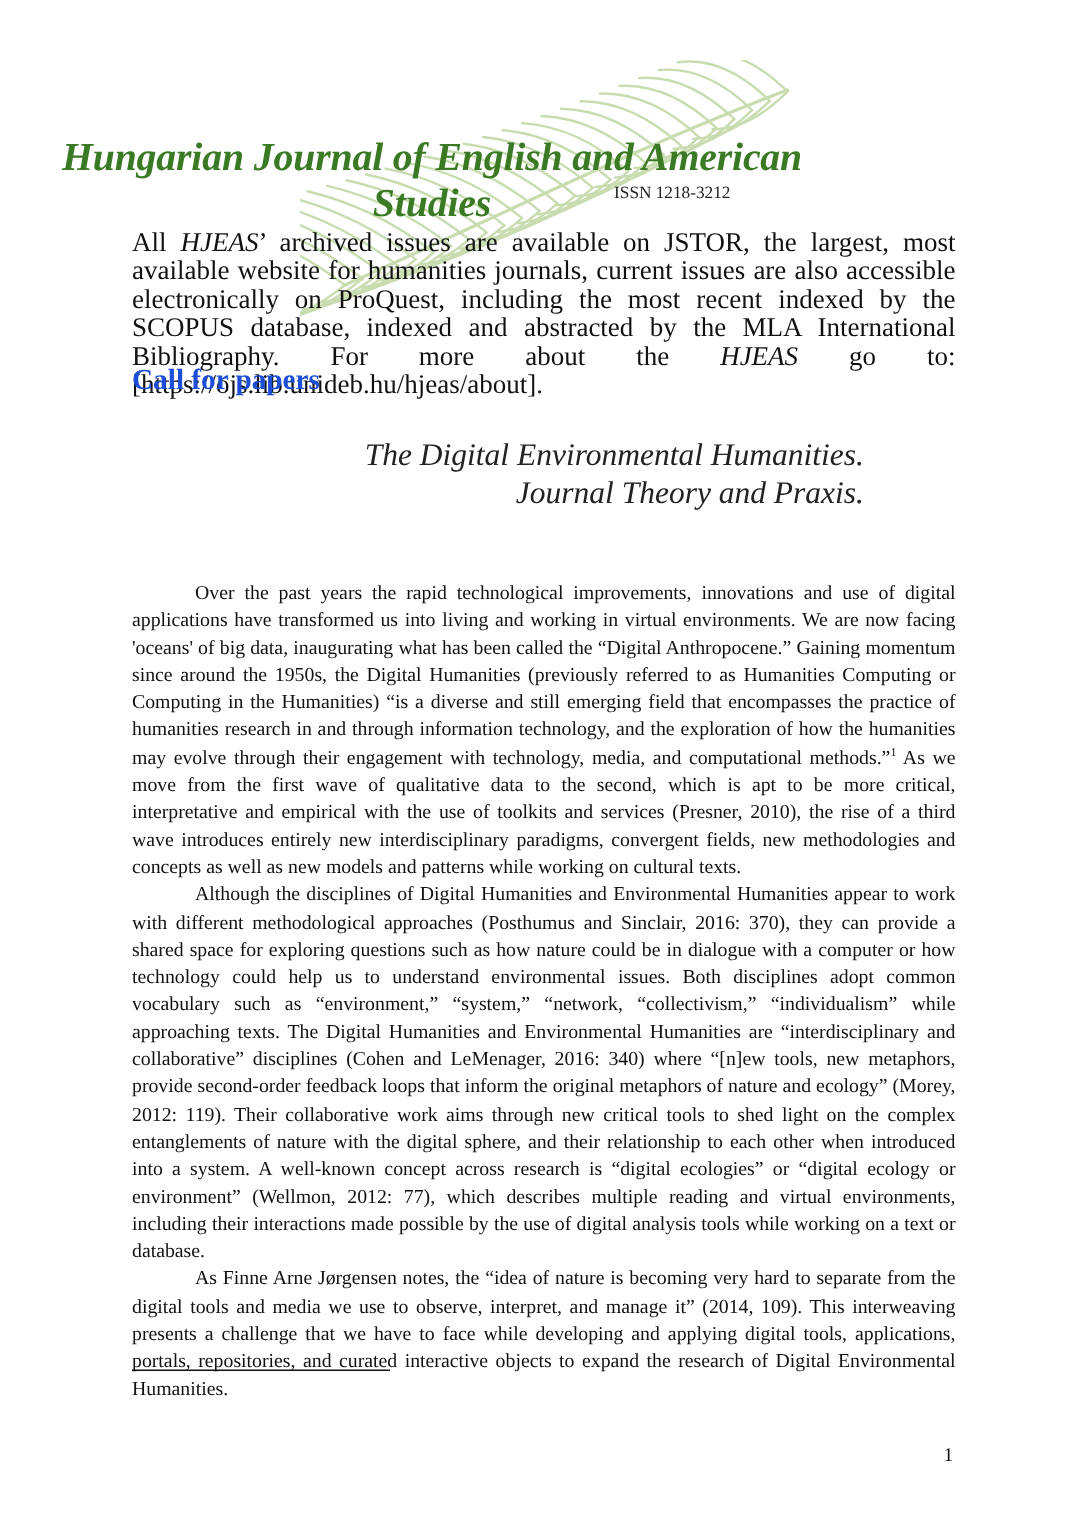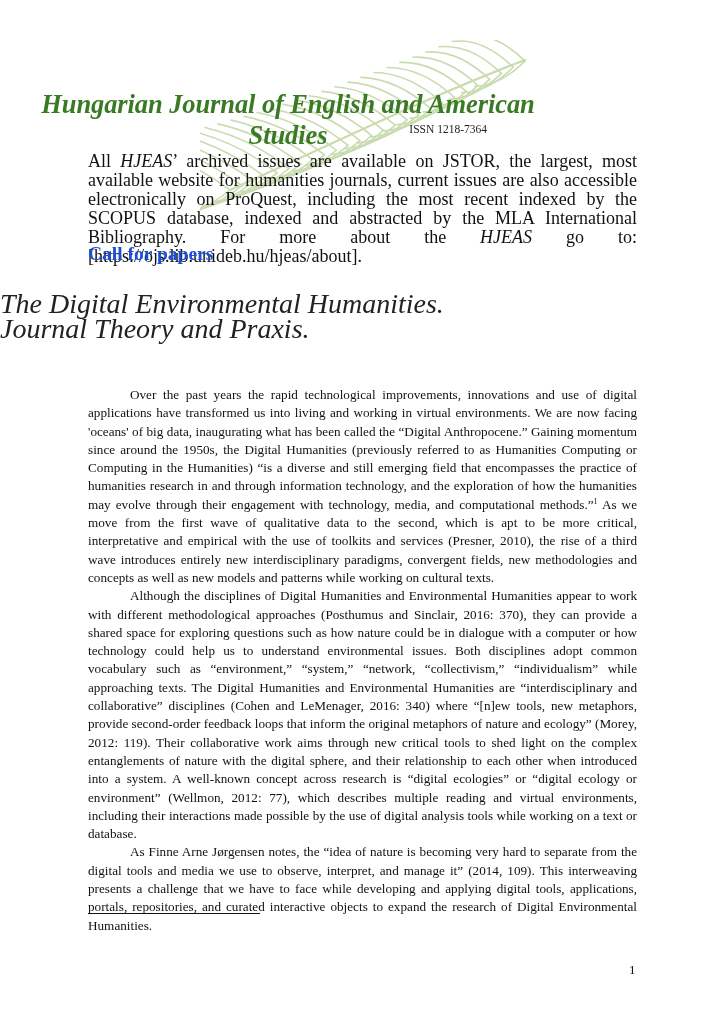--- a/index.html
+++ b/index.html
@@ -11,22 +11,22 @@
 
   .journal-title { position: absolute; left: 0; right: 0; top: 89px; text-align: center;
                    font-family: "Liberation Serif", serif; font-style: italic; font-weight: bold;
                    font-size: 26.5px; color: #3b7a24; letter-spacing: -0.1px; }
   .issn { position: absolute; right: 89px; top: 123px; font-size: 11.5px; color: #222; }
 
   .intro { position: absolute; left: 88px; width: 549px; top: 152px;
            font-size: 18px; line-height: 19px; text-align: justify; }
   .section-heading { position: absolute; left: 88px; top: 243px; font-weight: bold;
                      font-size: 19.5px; color: #1d4ed8; }
-  .article-title { position: absolute; left: 0; right: 0; top: 291px; text-align: left;
-                   font-style: italic; font-size: 28px; line-height: 25px; color: #222; }
+  .article-title { position: absolute; left: 0; right: 0; top: 291px; text-align: right;
+                   font-style: italic; font-size: 21px; line-height: 25px; color: #222; }
 
   .body-text { position: absolute; left: 88px; width: 549px; top: 386px;
                font-size: 13.2px; line-height: 18.3px; text-align: justify; }
   .body-text p { margin: 0; text-indent: 42px; }
   sup { font-size: 8px; line-height: 0; vertical-align: 5px; }
 
   .footnote-rule { position: absolute; left: 88px; top: 913px; width: 172px; height: 1px; background: #111; }
   .footnote { position: absolute; left: 88px; top: 920px; font-size: 11.3px; color: #222; }
   .page-number { position: absolute; left: 629px; top: 962px; font-size: 13px; }
 </style>
@@ -87,21 +87,21 @@
         <path d="M301.40000000000003 33.37919231540043 q -30.799999999999997 -30 -62.4 -26.599999999999998"></path>
         <path d="M301.40000000000003 33.37919231540043 q -25.4 25 -52.4 25.799999999999997"></path>
         <path d="M313.2 27.268954797288888 q -30.4 -30 -61.2 -25.8"></path>
         <path d="M313.2 27.268954797288888 q -25.2 25 -51.2 25.4"></path>
         <path d="M325 21.12896006447894 q -30 -30 -60 -25"></path>
         <path d="M325 21.12896006447894 q -25 25 -50 25"></path>
       </g>
   </svg>
 
   <div class="journal-title">Hungarian Journal of English and American Studies</div>
-  <div class="issn">ISSN 1218-7364</div>
+  <div class="issn">ISSN 1218-3212</div>
 
   <div class="intro">
     <span>All </span><i>HJEAS</i><span>’ archived issues are available on JSTOR, the largest, most available website for humanities journals, current issues are also accessible electronically on ProQuest, including the most recent indexed by the SCOPUS database, indexed and abstracted by the MLA International Bibliography. For more about the </span><i>HJEAS</i><span> go to: [https://ojs.lib.unideb.hu/hjeas/about].</span>
   </div>
 
   <div class="section-heading">Call for papers</div>
 
   <div class="article-title">
     <div>The Digital Environmental Humanities.</div>
     <div>Journal Theory and Praxis.</div>

